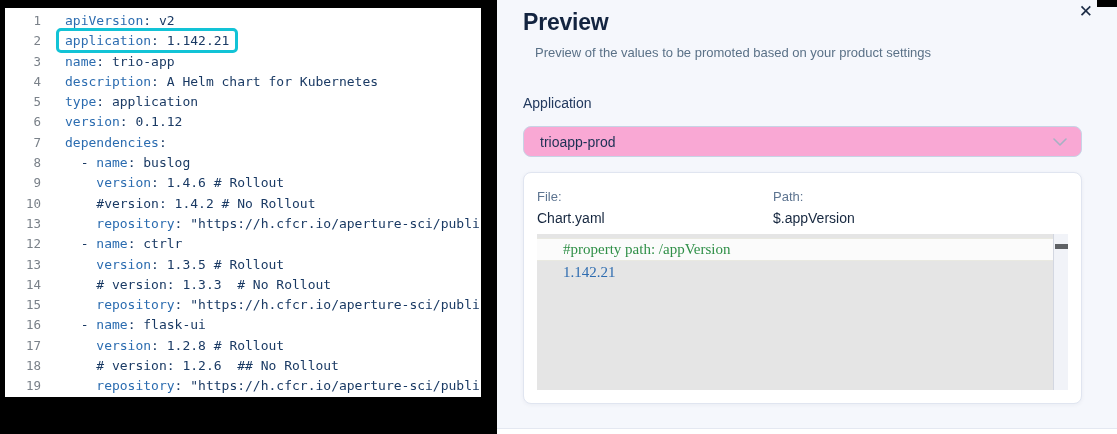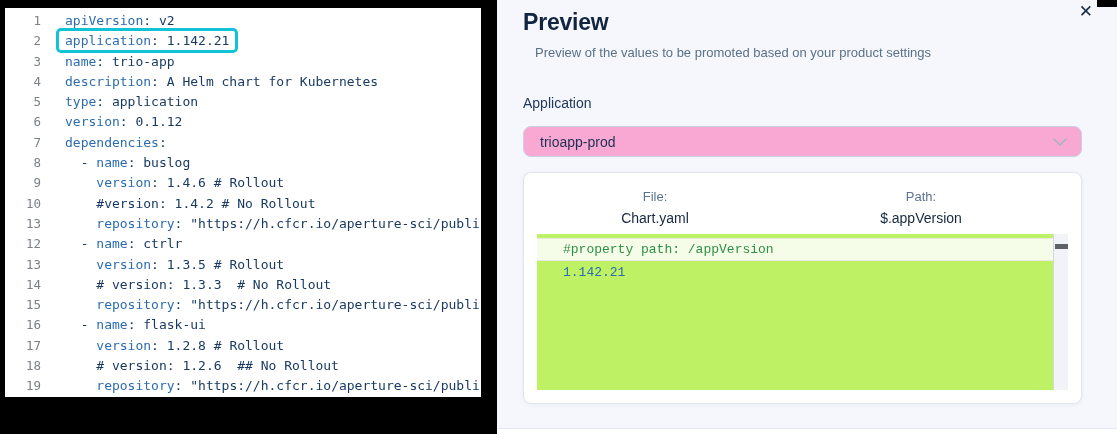--- a/index.html
+++ b/index.html
@@ -21,25 +21,25 @@
   .black-notch { position:absolute; right:0; top:0; width:20px; height:7px; background:#000; }
   .close-btn { position:absolute; top:3px; right:24px; background:none; border:none; font-size:17px; line-height:1; color:#1b2b45; cursor:pointer; font-family:"DejaVu Sans",sans-serif; }
   .pv-title { position:absolute; left:26px; top:9px; font-size:23px; font-weight:700; color:#132440; letter-spacing:-0.2px; }
   .pv-subtitle { position:absolute; left:26px; top:45px; font-size:13px; color:#5a7187;margin-left:12px; }
   .app-label { position:absolute; left:26px; top:95px; font-size:14px; color:#22395e; }
   .dropdown { position:absolute; left:26px; top:126px; width:559px; height:31px; background:#f9a8d4; border:1px solid #c7d3e5; border-radius:8px; display:flex; align-items:center; justify-content:space-between; padding:0 14px 0 16px; cursor:pointer; }
   .dropdown-value { font-size:14px; color:#1d3154; }
   .chev { flex:none; }
 
   .card { position:absolute; left:26px; top:172px; width:559px; height:232px; background:#ffffff; border:1px solid #e0e5f0; border-radius:8px; box-shadow:0 1px 4px rgba(20,40,80,0.05); }
-  .card-cols { display:grid; grid-template-columns:236px 1fr; padding:16px 12px 0 13px;text-align:center; }
+  .card-cols { display:grid; grid-template-columns:236px 1fr; padding:16px 12px 0 13px; }
   .f-label { font-size:13px; color:#5d7490; margin-bottom:6px; }
   .f-value { font-size:14px; color:#16273f; }
 
-  .code-preview { position:absolute; left:13px; right:13px; top:61px; bottom:13px; background:#bef264; font-family:Liberation Mono, monospace; font-size:13px; overflow:hidden; }
+  .code-preview { position:absolute; left:13px; right:13px; top:61px; bottom:13px; background:#e5e5e5; font-family:Liberation Serif, serif; font-size:15px; overflow:hidden; }
   .cp-line-hl { position:absolute; left:0; right:15px; top:4px; height:23px; background:rgba(255,255,255,0.85); border-top:1px solid #e9e9e1; border-bottom:1px solid #e9e9e1; }
   .cp-lines { position:absolute; left:0; top:4px; right:15px; }
   .cp-line { height:23px; line-height:23px; padding-left:26px; white-space:pre; }
   .cp-comment { color:#2f8f47; }
   .cp-value { color:#2e6cb0; }
   .cp-scrollbar { position:absolute; top:0; right:0; bottom:0; width:15px; background:#f1f3f8; border-left:1px solid #d3d7e1; }
   .cp-thumb { position:absolute; top:10px; left:1px; width:13px; height:5px; background:#5e6165; }
 
   .footer-strip { position:absolute; left:0; right:0; bottom:0; height:6px; background:#ffffff; border-top:1px solid #e4e8f1; }
 </style>

